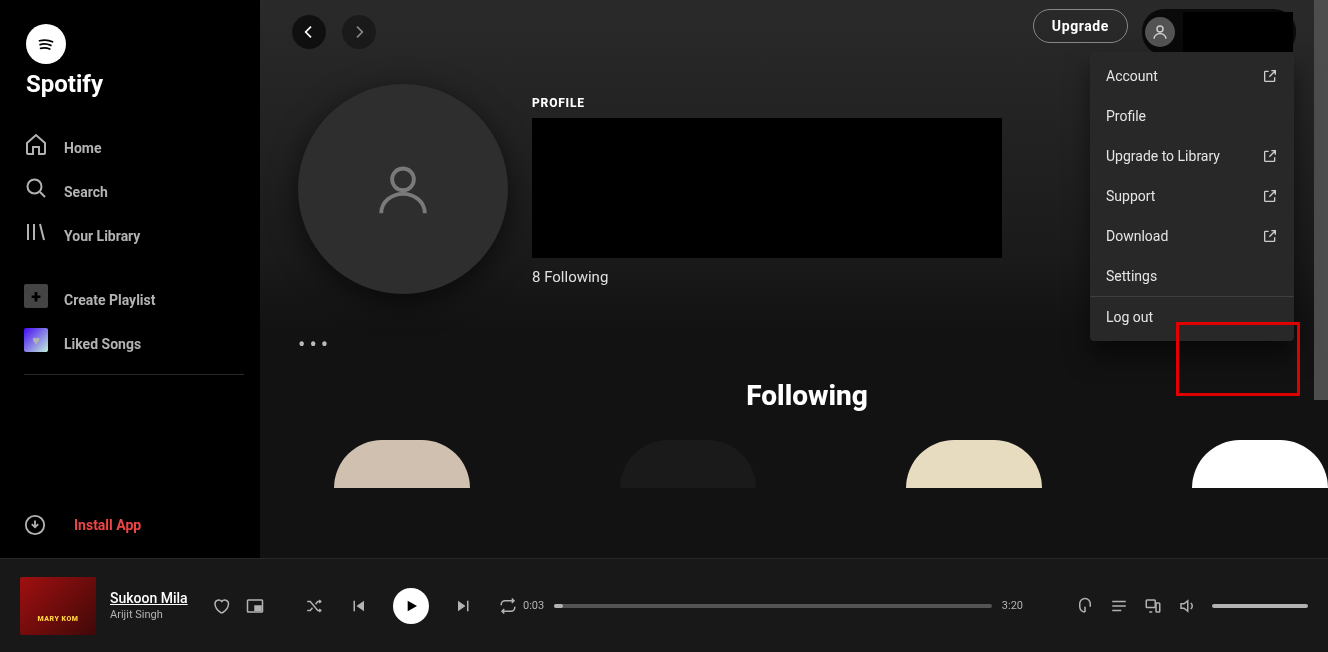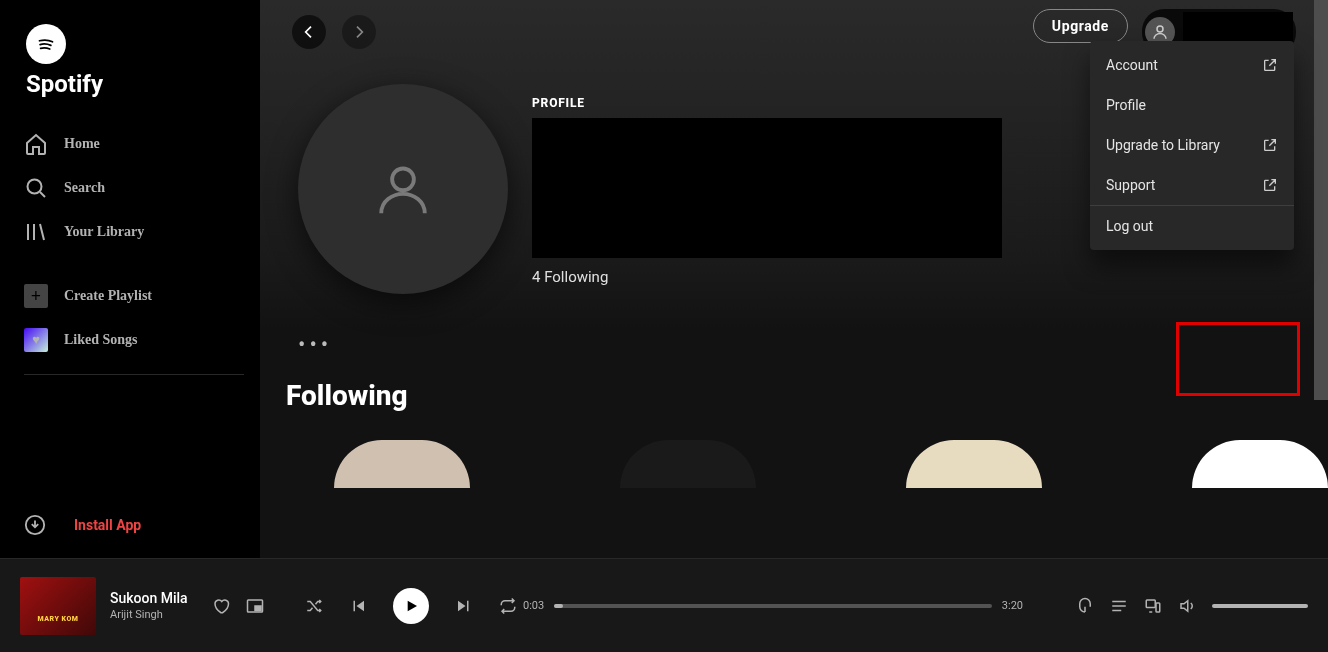--- a/index.html
+++ b/index.html
@@ -27,22 +27,22 @@
   margin-bottom: 24px;
   padding-left: 2px;
   flex-direction: column;
 }
 .logo-circle {
   width: 40px; height: 40px; border-radius: 50%; background: #fff;
   display: flex; align-items: center; justify-content: center;
 }
 .logo-text { font-size: 24px; font-weight: 700; color: #fff; }
 .nav-item {
-  display: flex; align-items: center; gap: 16px;
-  padding: 10px 0; cursor: pointer; color: #b3b3b3; font-weight: 700; font-size: 14px; font-family: Liberation Serif, serif;
+  display: flex; align-items: flex-end; gap: 16px;
+  padding: 10px 0; cursor: pointer; color: #b3b3b3; font-weight: 700; font-size: 14px;
 }
 .nav-item .icon { width: 24px; height: 24px; display:flex; align-items:center; justify-content:center; }
 .nav-group2 { margin-top: 20px; }
 .create-icon {
   width: 24px; height: 24px; background: #444; border-radius: 2px;
   display: flex; align-items: center; justify-content: center; color:#000; font-size: 18px; font-weight:900;
 }
 .liked-icon {
   width: 24px; height: 24px; background: linear-gradient(135deg, #450af5, #c4efd9);
   border-radius: 2px; display: flex; align-items: center; justify-content: center; font-size:13px;
@@ -86,29 +86,29 @@
 .profile-area { padding: 20px 32px 0 38px; display:flex; align-items:flex-end; gap:24px; }
 .big-avatar {
   width: 210px; height: 210px; border-radius: 50%; background: #2e2e2e;
   box-shadow: 0 8px 30px rgba(0,0,0,.6); display:flex; align-items:center; justify-content:center;
 }
 .profile-meta { padding-bottom: 8px; }
 .profile-label { font-size: 12px; font-weight: 800; letter-spacing: .8px; }
 .name-redact { width: 470px; height: 140px; background:#000; margin-top: 8px; }
 .following-line { font-size: 15px; color:#e0e0e0; margin-top:10px; }
 .dots { padding: 38px 0 0 38px; color:#bbb; font-size: 22px; letter-spacing: 4px; cursor:pointer; }
-.section-title { font-size: 28px; font-weight: 800; padding: 22px 0 0 26px; }
+.section-title { font-size: 28px; font-weight: 800; padding: 22px 0 0 26px; text-align: center; }
 .follow-row { display:flex; gap: 150px; padding: 28px 0 0 74px; }
 .artist-avatar { width: 140px; height: 48px; border-radius: 70px 70px 0 0; background:#d0c0b0; overflow:hidden; }
 .a2 { background:#1a1a1a; }
 .a3 { background:#e8dcc0; }
 .a4 { background:#fff; }
 
 .dropdown {
-  position: absolute; right: 34px; top: 41px; width: 204px;
+  position: absolute; right: 34px; top: 52px; width: 204px;
   background: #282828; border-radius: 4px; padding: 4px 0;
   box-shadow: 0 16px 24px rgba(0,0,0,.5); z-index: 50;
 }
 .dd-item {
   display:flex; align-items:center; justify-content:space-between;
   padding: 12px 16px; font-size: 14px; color:#e5e5e5; cursor:pointer;
 }
 .dd-divider { border-top:1px solid #3e3e3e; }
 .dd-highlight {
   position:absolute; right: 28px; top: 322px; width: 124px; height: 74px;
@@ -118,21 +118,21 @@
 .player {
   position:absolute; left:0; right:0; bottom:0; height: 94px; background:#181818;
   border-top:1px solid #282828; display:flex; align-items:center; padding: 0 20px;
 }
 .np { display:flex; align-items:center; gap:14px; width: 300px; }
 .np-art {
   width: 76px; height:58px; background:linear-gradient(135deg,#a01010,#400808);
   border-radius:2px; display:flex; align-items:flex-end; justify-content:center;
   font-size:7px; font-weight:900; color:#ffd040; letter-spacing:.5px; padding-bottom:12px;
 }
-.np-meta .track { font-size: 14px; font-weight:500; }
+.np-meta .track { font-size: 14px; font-weight:500;text-decoration:underline; }
 .np-meta .artist { font-size: 11px; color:#b3b3b3; margin-top:2px; }
 .np-actions { display:flex; gap:16px; margin-left:10px; color:#b3b3b3; }
 .center-controls { flex:1; display:flex; align-items:center; gap:6px; }
 .ctrl-row { display:flex; align-items:center; gap:26px; }
 .play-btn {
   width:36px; height:36px; border-radius:50%; background:#fff; color:#000;
   display:flex; align-items:center; justify-content:center; cursor:pointer;
 }
 .ctrl-icon { color:#b3b3b3; cursor:pointer; }
 .progress { display:flex; align-items:center; gap:10px; width: 500px; font-size:11px; color:#b3b3b3; }
@@ -241,21 +241,21 @@
     <div class="profile-area">
       <div class="big-avatar">
         <svg width="58" height="58" viewBox="0 0 24 24" fill="none" stroke="#7a7a7a" stroke-width="1.6">
             <circle cx="12" cy="8" r="4.5"></circle>
             <path d="M3 22c0-5 4.5-8 9-8s9 3 9 8"></path>
           </svg>
       </div>
       <div class="profile-meta">
         <div class="profile-label">PROFILE</div>
         <div class="name-redact"></div>
-        <div class="following-line">4 Following</div>
+        <div class="following-line">8 Following</div>
       </div>
     </div>
 
     <div class="dots">•••</div>
 
     <h2 class="section-title">Following</h2>
 
     <div class="follow-row">
       <div class="artist-avatar"></div>
       <div class="artist-avatar a2"></div>
@@ -283,20 +283,31 @@
             </svg>
         </span>
       </div>
       <div class="dd-item">
         <span>Support</span>
         <span>
           <svg width="16" height="16" viewBox="0 0 24 24" fill="none" stroke="#ccc" stroke-width="2">
               <path d="M14 4h6v6M20 4l-9 9M19 14v5a1 1 0 01-1 1H5a1 1 0 01-1-1V6a1 1 0 011-1h5"></path>
             </svg>
         </span>
+      </div>
+      <div class="dd-item">
+        <span>Download</span>
+        <span>
+          <svg width="16" height="16" viewBox="0 0 24 24" fill="none" stroke="#ccc" stroke-width="2">
+              <path d="M14 4h6v6M20 4l-9 9M19 14v5a1 1 0 01-1 1H5a1 1 0 01-1-1V6a1 1 0 011-1h5"></path>
+            </svg>
+        </span>
+      </div>
+      <div class="dd-item">
+        <span>Settings</span>
       </div>
       <div class="dd-divider"></div>
       <div class="dd-item">
         <span>Log out</span>
       </div>
     </div>
     <div class="dd-highlight"></div>
   </main>
 </div>
 

